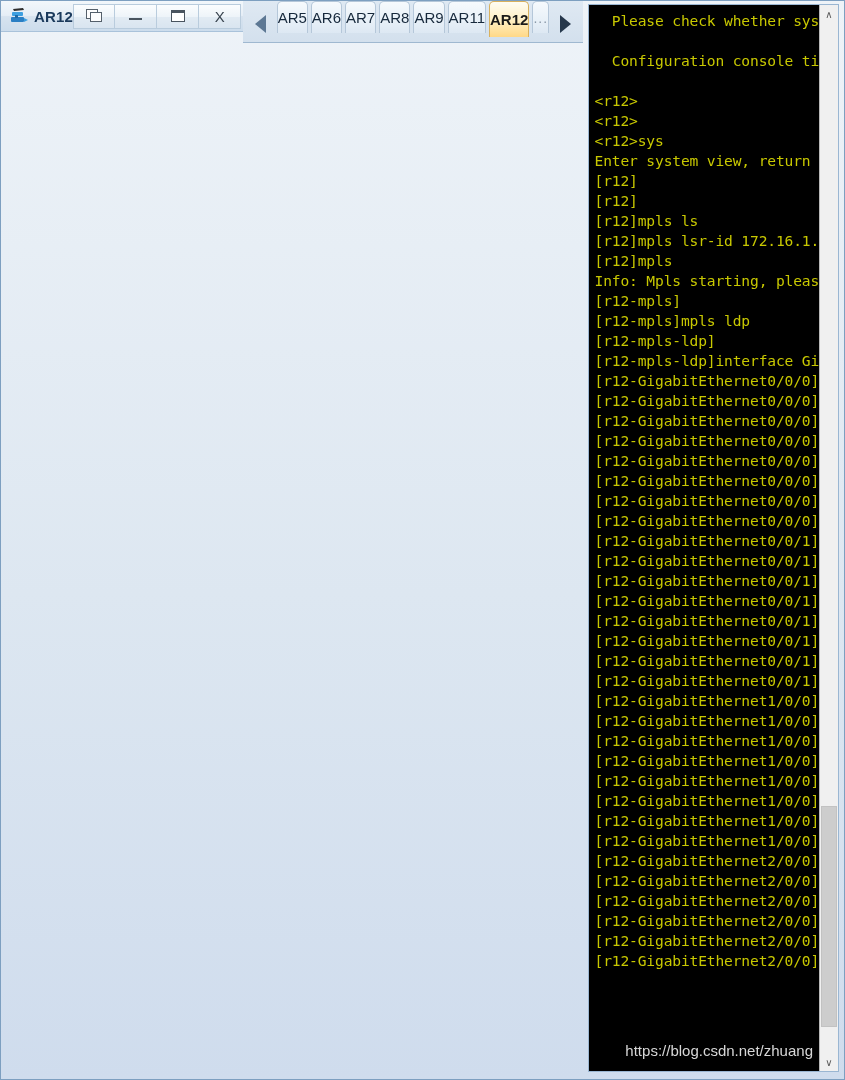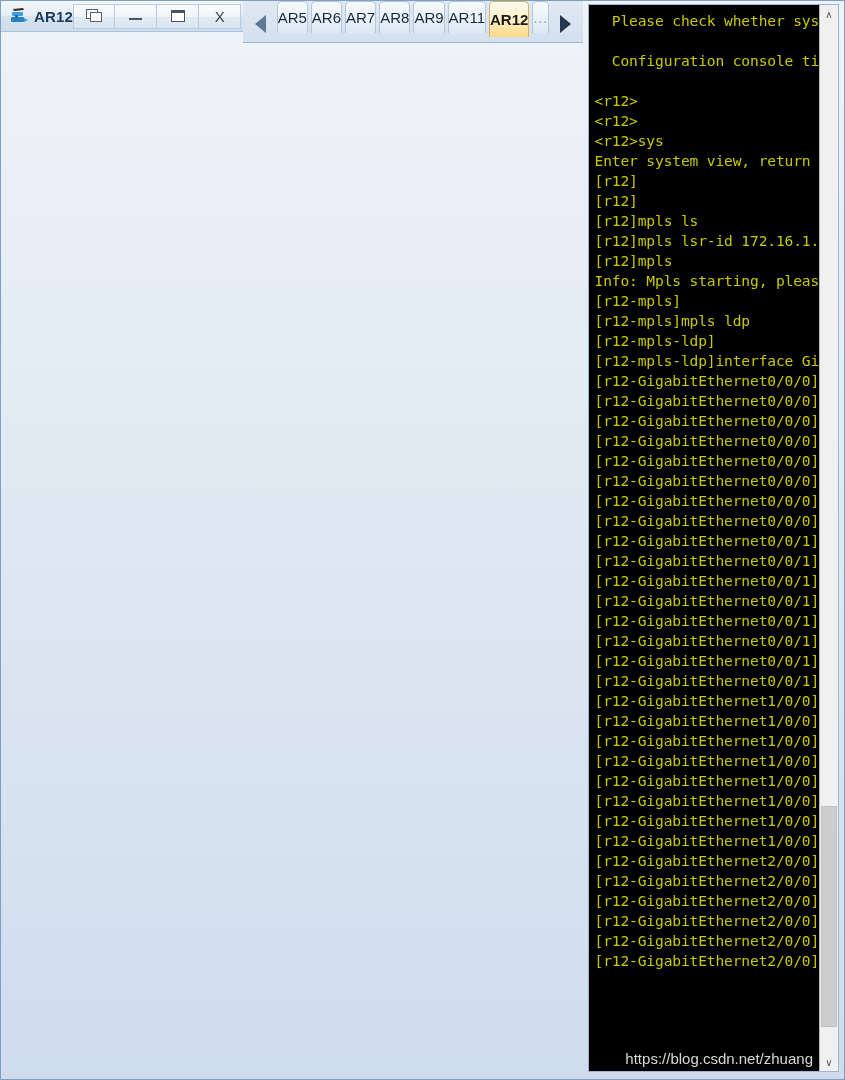--- a/index.html
+++ b/index.html
@@ -193,21 +193,21 @@
   .cursor {
     display: inline-block;
     width: 2px;
     height: 15px;
     background: #d6d600;
     vertical-align: -2px;
   }
   .watermark {
     position: absolute;
     right: 6px;
-    bottom: 4px;
+    bottom: 12px;
     font-family: "Liberation Sans", sans-serif;
     font-size: 15px;
     color: #d7d7d7;
     white-space: nowrap;
     pointer-events: none;
   }
 
   
   .vscroll {
     flex: 0 0 19px;

